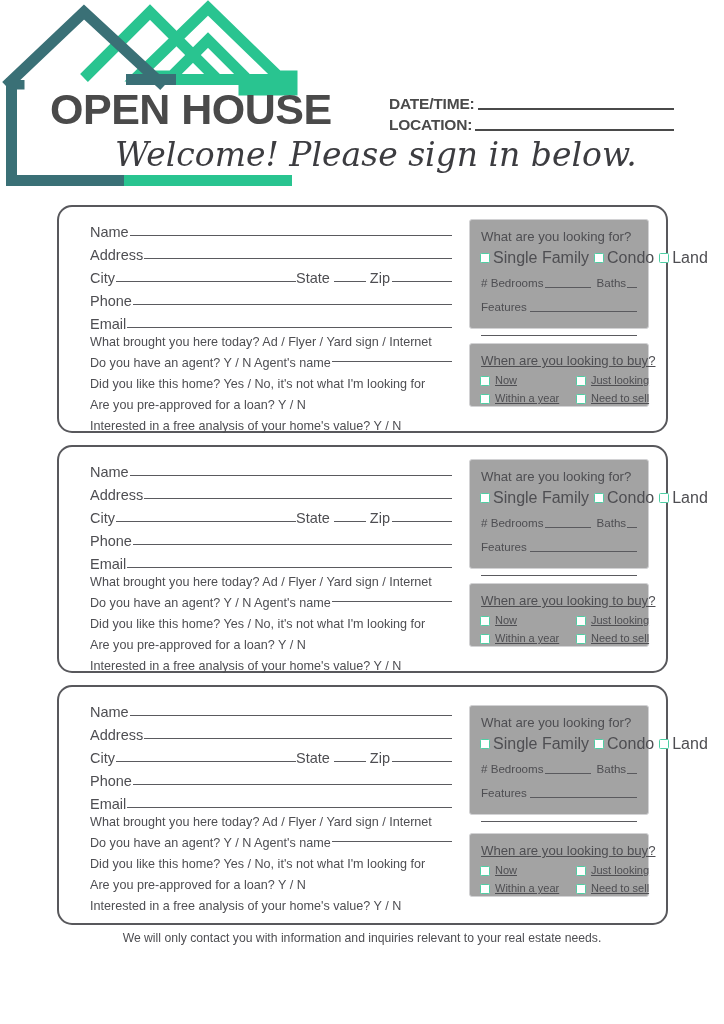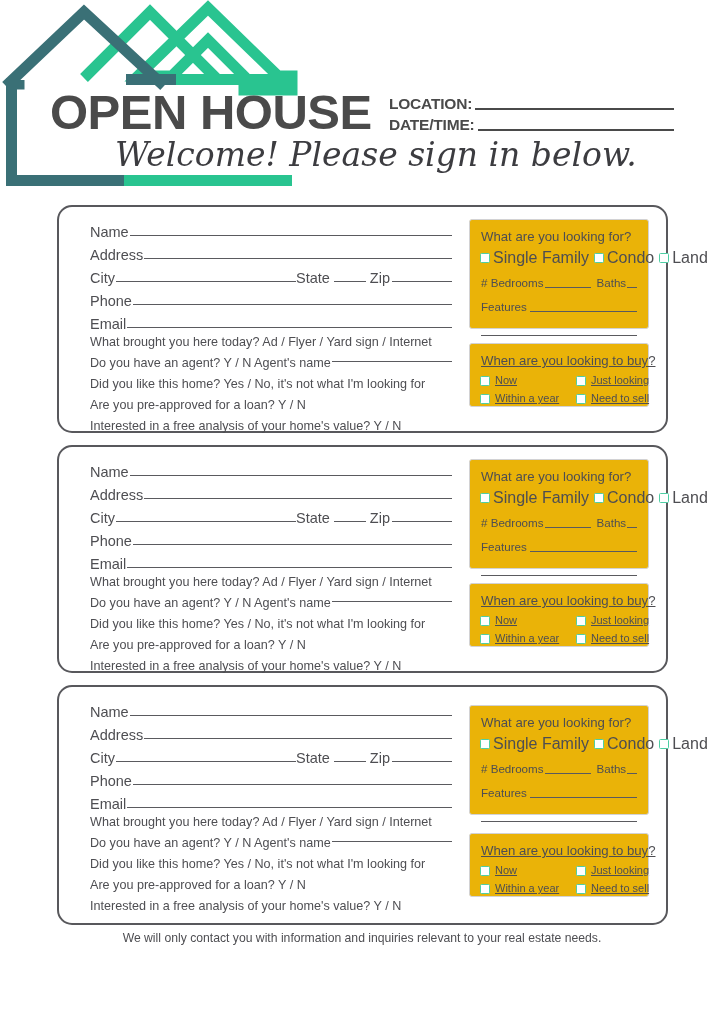--- a/index.html
+++ b/index.html
@@ -26,21 +26,21 @@
     position: absolute;
     left: 0;
     top: 0;
   }
   .brand-title {
     position: absolute;
     left: 50px;
     top: 88px;
     font-family: "Liberation Sans", sans-serif;
     font-weight: bold;
-    font-size: 49px;
+    font-size: 43px;
     letter-spacing: -0.5px;
     color: #4a4a4a;
     line-height: 1;
     white-space: nowrap;
   }
   .brand-script {
     position: absolute;
     left: 115px;
     top: 138px;
     font-family: "DejaVu Serif", "Liberation Serif", serif;
@@ -138,21 +138,21 @@
     margin-bottom: 2px;
     min-width: 40px;
   }
 
   
   .panel {
     position: absolute;
     border: 1px solid #d2d2d4;
     border-radius: 3px;
     box-sizing: border-box;
-    background: #eab308;
+    background: #a3a3a3;
   }
   .panel-looking {
     left: 410px;
     top: 12px;
     width: 180px;
     height: 110px;
   }
   .panel-buy {
     left: 410px;
     top: 136px;
@@ -259,25 +259,25 @@
     <rect x="124" y="175" width="168" height="11" fill="#29c490"></rect>
     <rect x="126" y="74" width="50" height="11" fill="#3a7076"></rect>
   </svg>
 
   <div class="brand-title">OPEN HOUSE</div>
 
   <div class="brand-script">Welcome! Please sign in below.</div>
 
   <div class="hdr-fields">
     <div class="hdr-row">
+      <span class="hdr-label">DATE/TIME:</span>
+      <span class="hdr-rule"></span>
+    </div>
+    <div class="hdr-row">
       <span class="hdr-label">LOCATION:</span>
-      <span class="hdr-rule"></span>
-    </div>
-    <div class="hdr-row">
-      <span class="hdr-label">DATE/TIME:</span>
       <span class="hdr-rule"></span>
     </div>
   </div>
 </div>
 
 <div class="block" id="block-1">
  <div class="block-inner">
   <div class="left-col">
 
     <div class="fld-row">

